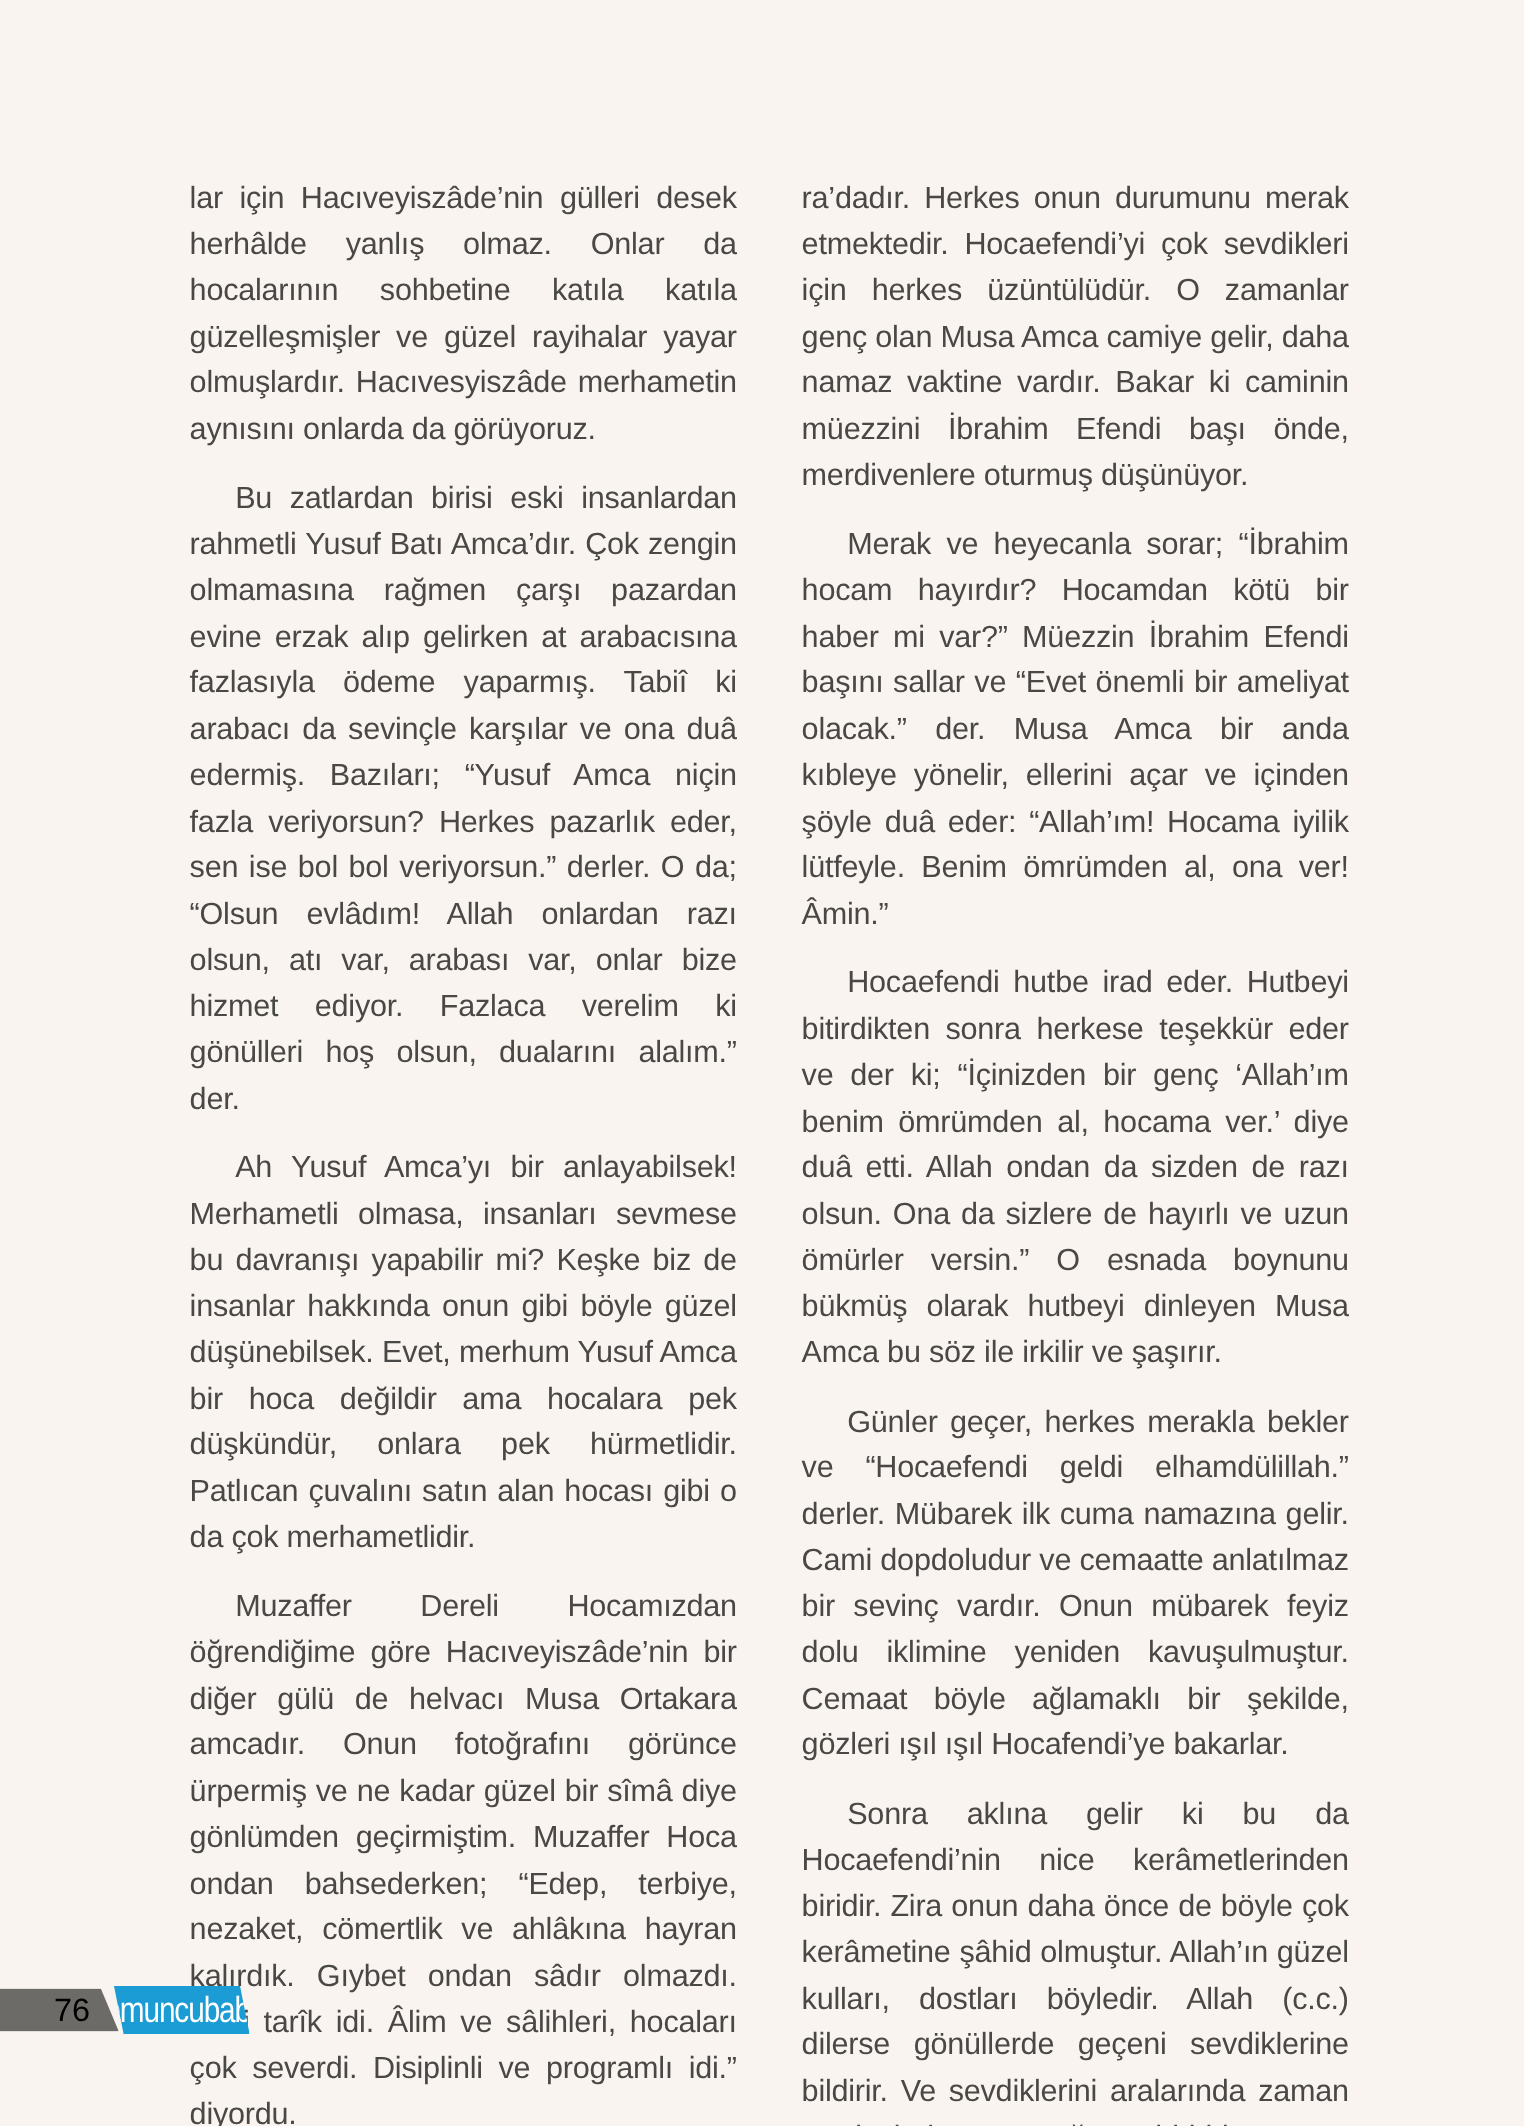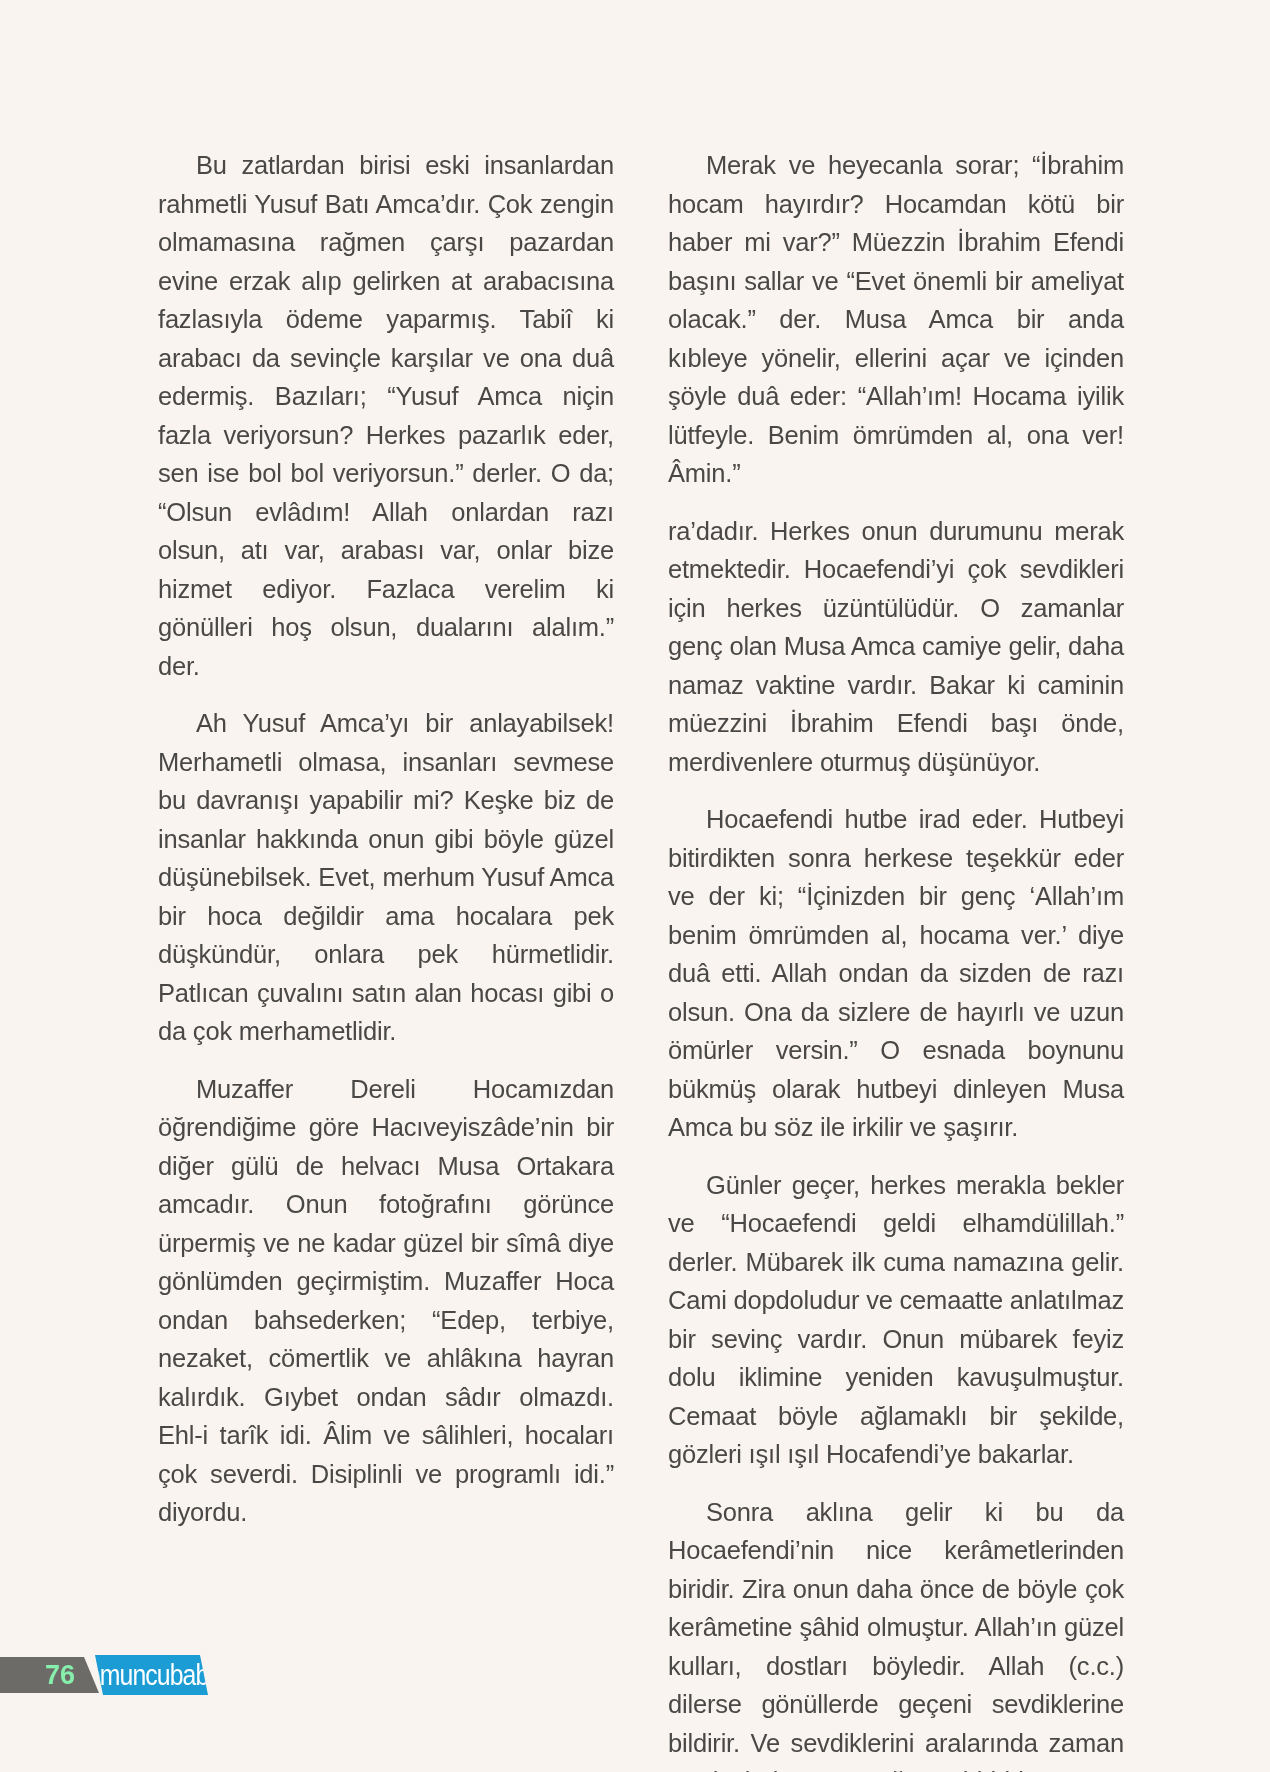--- a/index.html
+++ b/index.html
@@ -51,23 +51,23 @@
     height: 36px;
     background: #6D6B68;
     clip-path: polygon(0 0, 84px 0, 99px 100%, 0 100%);
     display: flex;
     align-items: center;
     justify-content: flex-end;
     padding-right: 24px;
     box-sizing: border-box;
   }
   .page-number {
-    color: #86efac;
+    color: #000000;
     font-size: 27px;
-    font-weight: 700;
+    font-weight: 400;
     line-height: 1;
   }
   .brand-badge {
     position: absolute;
     left: 88px;
     top: 0;
     width: 120px;
     height: 40px;
     background: #1B9CD4;
     clip-path: polygon(7px 0, 112px 0, 120px 100%, 15px 100%);
@@ -83,28 +83,29 @@
     line-height: 1;
     transform: scale(0.92, 1.12);
   }
 </style>
 </head>
 <body>
 
 <div class="page">
 
   <div class="text-column col-1">
+      <p class="para noindent">lar için Hacıveyiszâde’nin gülleri desek herhâlde yanlış olmaz. Onlar da hocalarının sohbetine katıla katıla güzelleşmişler ve güzel rayihalar yayar olmuşlardır. Hacıvesyiszâde merhametin aynısını onlarda da görüyoruz.</p>
       <p class="para">Bu zatlardan birisi eski insanlardan rahmetli Yusuf Batı Amca’dır. Çok zengin olmamasına rağmen çarşı pazardan evine erzak alıp gelirken at arabacısına fazlasıyla ödeme yaparmış. Tabiî ki arabacı da sevinçle karşılar ve ona duâ edermiş. Bazıları; “Yusuf Amca niçin fazla veriyorsun? Herkes pazarlık eder, sen ise bol bol veriyorsun.” derler. O da; “Olsun evlâdım! Allah onlardan razı olsun, atı var, arabası var, onlar bize hizmet ediyor. Fazlaca verelim ki gönülleri hoş olsun, dualarını alalım.” der.</p>
       <p class="para">Ah Yusuf Amca’yı bir anlayabilsek! Merhametli olmasa, insanları sevmese bu davranışı yapabilir mi? Keşke biz de insanlar hakkında onun gibi böyle güzel düşünebilsek. Evet, merhum Yusuf Amca bir hoca değildir ama hocalara pek düşkündür, onlara pek hürmetlidir. Patlıcan çuvalını satın alan hocası gibi o da çok merhametlidir.</p>
       <p class="para">Muzaffer Dereli Hocamızdan öğrendiğime göre Hacıveyiszâde’nin bir diğer gülü de helvacı Musa Ortakara amcadır. Onun fotoğrafını görünce ürpermiş ve ne kadar güzel bir sîmâ diye gönlümden geçirmiştim. Muzaffer Hoca ondan bahsederken; “Edep, terbiye, nezaket, cömertlik ve ahlâkına hayran kalırdık. Gıybet ondan sâdır olmazdı. Ehl-i tarîk idi. Âlim ve sâlihleri, hocaları çok severdi. Disiplinli ve programlı idi.” diyordu.</p>
     </div>
 
   <div class="text-column col-2">
+      <p class="para noindent">ra’dadır. Herkes onun durumunu merak etmektedir. Hocaefendi’yi çok sevdikleri için herkes üzüntülüdür. O zamanlar genç olan Musa Amca camiye gelir, daha namaz vaktine vardır. Bakar ki caminin müezzini İbrahim Efendi başı önde, merdivenlere oturmuş düşünüyor.</p>
       <p class="para">Merak ve heyecanla sorar; “İbrahim hocam hayırdır? Hocamdan kötü bir haber mi var?” Müezzin İbrahim Efendi başını sallar ve “Evet önemli bir ameliyat olacak.” der. Musa Amca bir anda kıbleye yönelir, ellerini açar ve içinden şöyle duâ eder: “Allah’ım! Hocama iyilik lütfeyle. Benim ömrümden al, ona ver! Âmin.”</p>
-      <p class="para noindent">ra’dadır. Herkes onun durumunu merak etmektedir. Hocaefendi’yi çok sevdikleri için herkes üzüntülüdür. O zamanlar genç olan Musa Amca camiye gelir, daha namaz vaktine vardır. Bakar ki caminin müezzini İbrahim Efendi başı önde, merdivenlere oturmuş düşünüyor.</p>
       <p class="para">Hocaefendi hutbe irad eder. Hutbeyi bitirdikten sonra herkese teşekkür eder ve der ki; “İçinizden bir genç ‘Allah’ım benim ömrümden al, hocama ver.’ diye duâ etti. Allah ondan da sizden de razı olsun. Ona da sizlere de hayırlı ve uzun ömürler versin.” O esnada boynunu bükmüş olarak hutbeyi dinleyen Musa Amca bu söz ile irkilir ve şaşırır.</p>
       <p class="para">Günler geçer, herkes merakla bekler ve “Hocaefendi geldi elhamdülillah.” derler. Mübarek ilk cuma namazına gelir. Cami dopdoludur ve cemaatte anlatılmaz bir sevinç vardır. Onun mübarek feyiz dolu iklimine yeniden kavuşulmuştur. Cemaat böyle ağlamaklı bir şekilde, gözleri ışıl ışıl Hocafendi’ye bakarlar.</p>
       <p class="para">Sonra aklına gelir ki bu da Hocaefendi’nin nice kerâmetlerinden biridir. Zira onun daha önce de böyle çok kerâmetine şâhid olmuştur. Allah’ın güzel kulları, dostları böyledir. Allah (c.c.) dilerse gönüllerde geçeni sevdiklerine bildirir. Ve sevdiklerini aralarında zaman perdesi olmasına rağmen birbirine tanıtır ve sevdirir. Sevgili okuyucu, Hacıveyiszâde’nin çevresinde bulunan ve onun sohbetleri ile gıdalanan bu iki zâttan haberdar olunca çok sevinmiştim. Bu yazıda bu iki güzel zâtı da anmak istedim. Cümlesine birer Fâtiha okursanız çok memnun olurum. Rabb’im cümlemize sâlihleri sevmeyi nasip eylesin. İnşaallah sizler de bizler de onlardan oluruz.</p>
     </div>
 
   <div class="footer-band">
     <div class="page-number-badge">
       <span class="page-number">76</span>
     </div>
     <div class="brand-badge">

